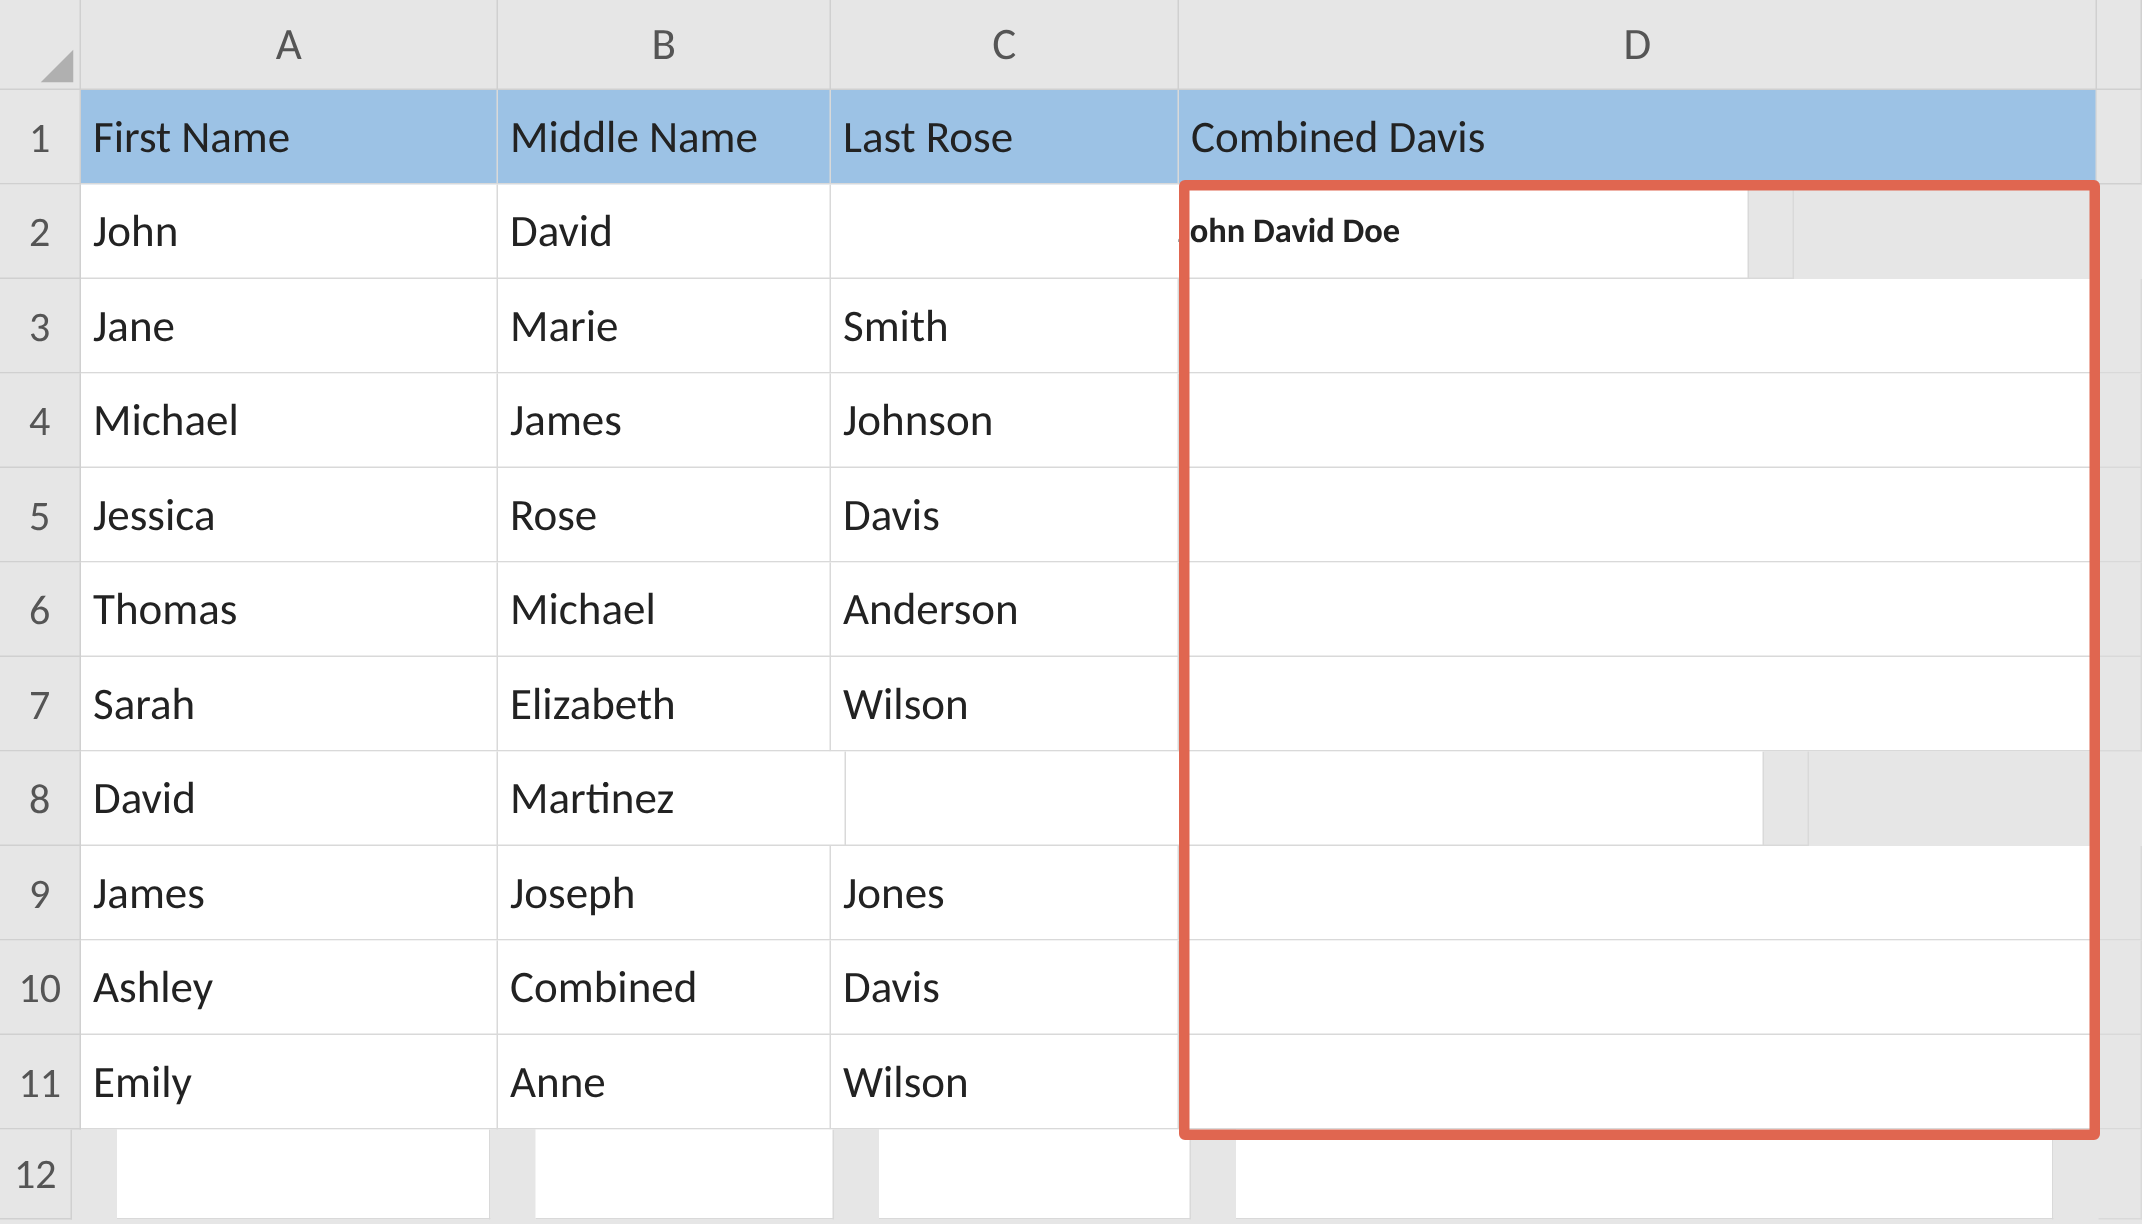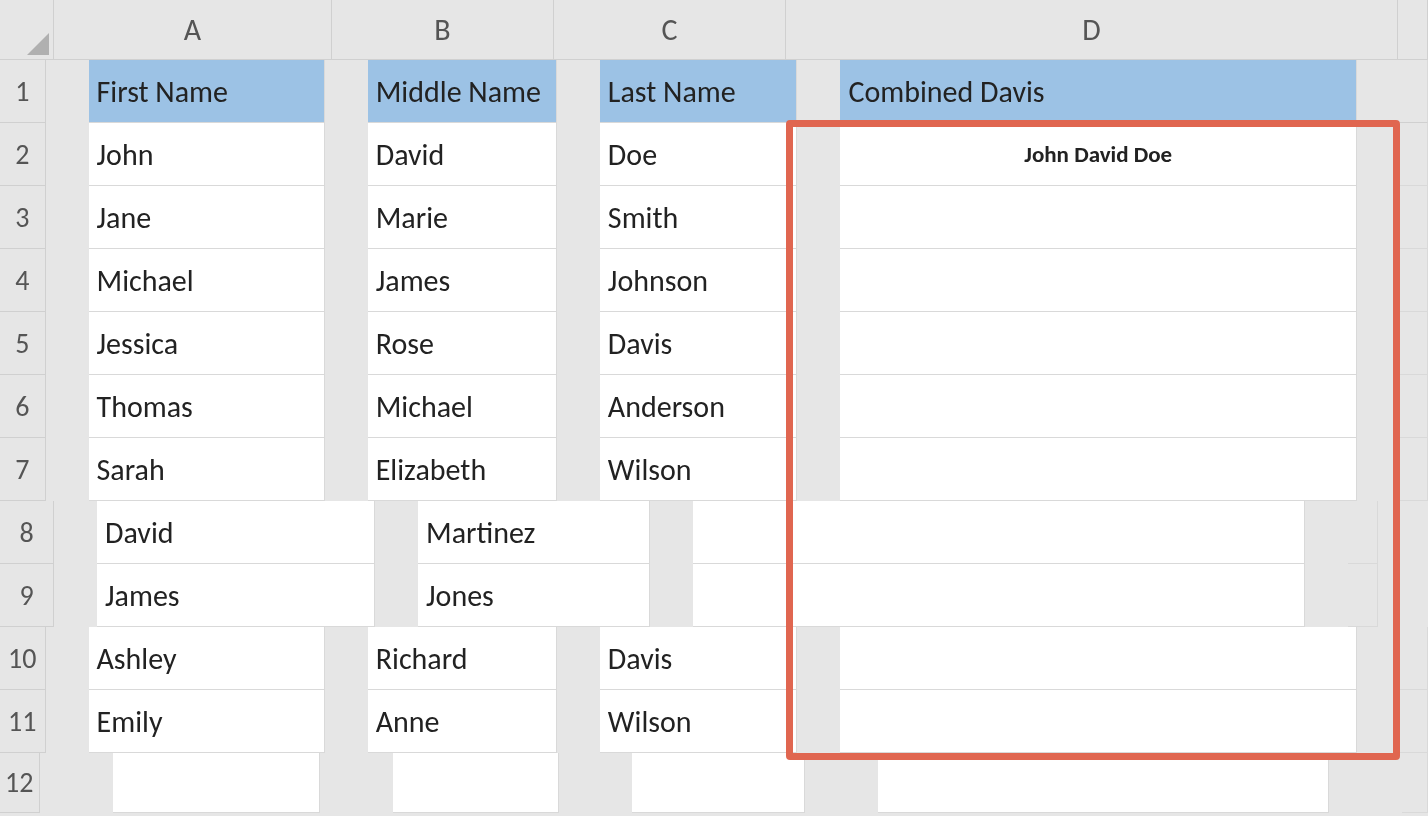--- a/index.html
+++ b/index.html
@@ -45,21 +45,21 @@
     font-size:28px;color:#555;
   }
   .cell{
     height:100%;
     background:#ffffff;
     border-right:1px solid #d9d9d9;
     border-bottom:1px solid #d9d9d9;
     display:flex;align-items:center;
     padding:0 8px;
     font-size:30px;color:#222;
-    overflow:hidden;white-space:nowrap;margin-left:43px;
+    overflow:hidden;white-space:nowrap;
   }
   .hdrcell{
     background:#9cc2e5;
     font-size:30px;color:#222;
   }
   
   .cA{width:278px;}
   .cB{width:222px;}
   .cC{width:232px;}
   .cD{width:612px;}
@@ -97,30 +97,29 @@
     <div class="colcell cB">B</div>
     <div class="colcell cC">C</div>
     <div class="colcell cD">D</div>
     <div class="colcell cE"></div>
   </div>
 
   <div class="row">
     <div class="rowhdr">1</div>
     <div class="cell hdrcell cA">First Name</div>
     <div class="cell hdrcell cB">Middle Name</div>
-    <div class="cell hdrcell cC">Last Name</div>
+    <div class="cell hdrcell cC">Last Rose</div>
     <div class="cell hdrcell cD">Combined Davis</div>
     <div class="cell cE" style="background:#e6e6e6;border-bottom:1px solid #d0d0d0;"></div>
   </div>
 
   <div class="row">
     <div class="rowhdr">2</div>
     <div class="cell cA">John</div>
     <div class="cell cB">David</div>
-    <div class="cell cC">Doe</div>
     <div class="cell cD combined">John David Doe</div>
     <div class="cell cE" style="background:#e6e6e6;"></div>
   </div>
 
   <div class="row">
     <div class="rowhdr">3</div>
     <div class="cell cA">Jane</div>
     <div class="cell cB">Marie</div>
     <div class="cell cC">Smith</div>
     <div class="cell cD"></div>
@@ -167,29 +166,30 @@
     <div class="rowhdr">8</div>
     <div class="cell cA">David</div>
     <div class="cell cC">Martinez</div>
     <div class="cell cD"></div>
     <div class="cell cE" style="background:#e6e6e6;"></div>
   </div>
 
   <div class="row">
     <div class="rowhdr">9</div>
     <div class="cell cA">James</div>
+    <div class="cell cB">Joseph</div>
     <div class="cell cC">Jones</div>
     <div class="cell cD"></div>
     <div class="cell cE" style="background:#e6e6e6;"></div>
   </div>
 
   <div class="row">
     <div class="rowhdr">10</div>
     <div class="cell cA">Ashley</div>
-    <div class="cell cB">Richard</div>
+    <div class="cell cB">Combined</div>
     <div class="cell cC">Davis</div>
     <div class="cell cD"></div>
     <div class="cell cE" style="background:#e6e6e6;"></div>
   </div>
 
   <div class="row">
     <div class="rowhdr">11</div>
     <div class="cell cA">Emily</div>
     <div class="cell cB">Anne</div>
     <div class="cell cC">Wilson</div>

